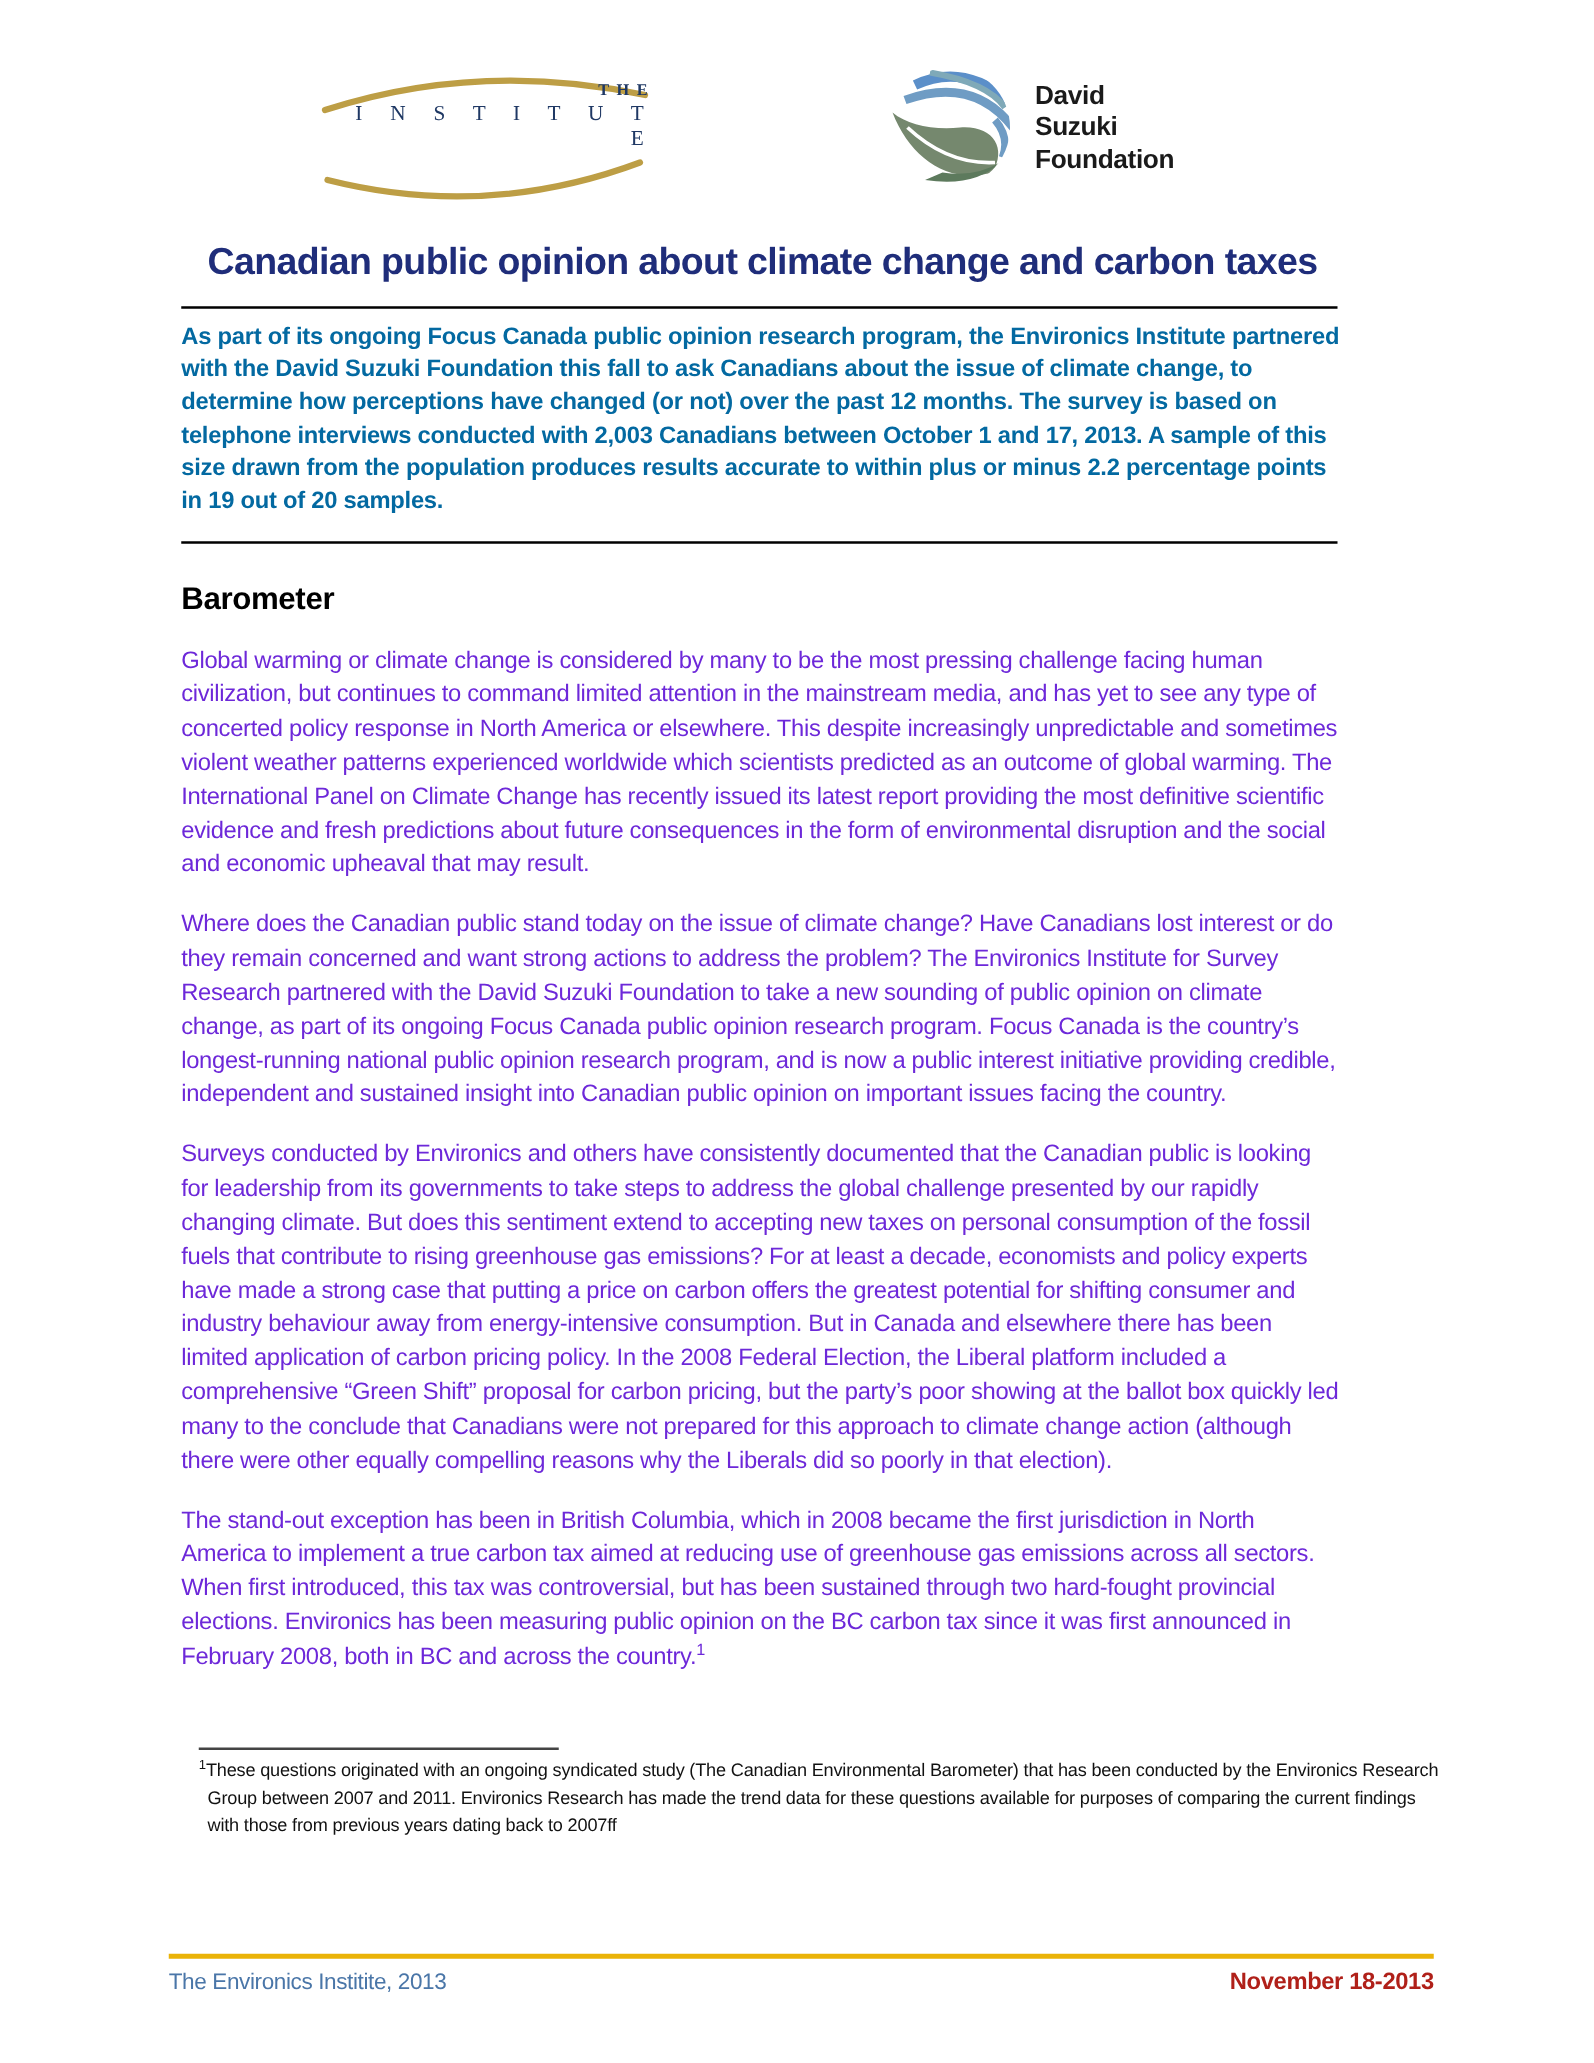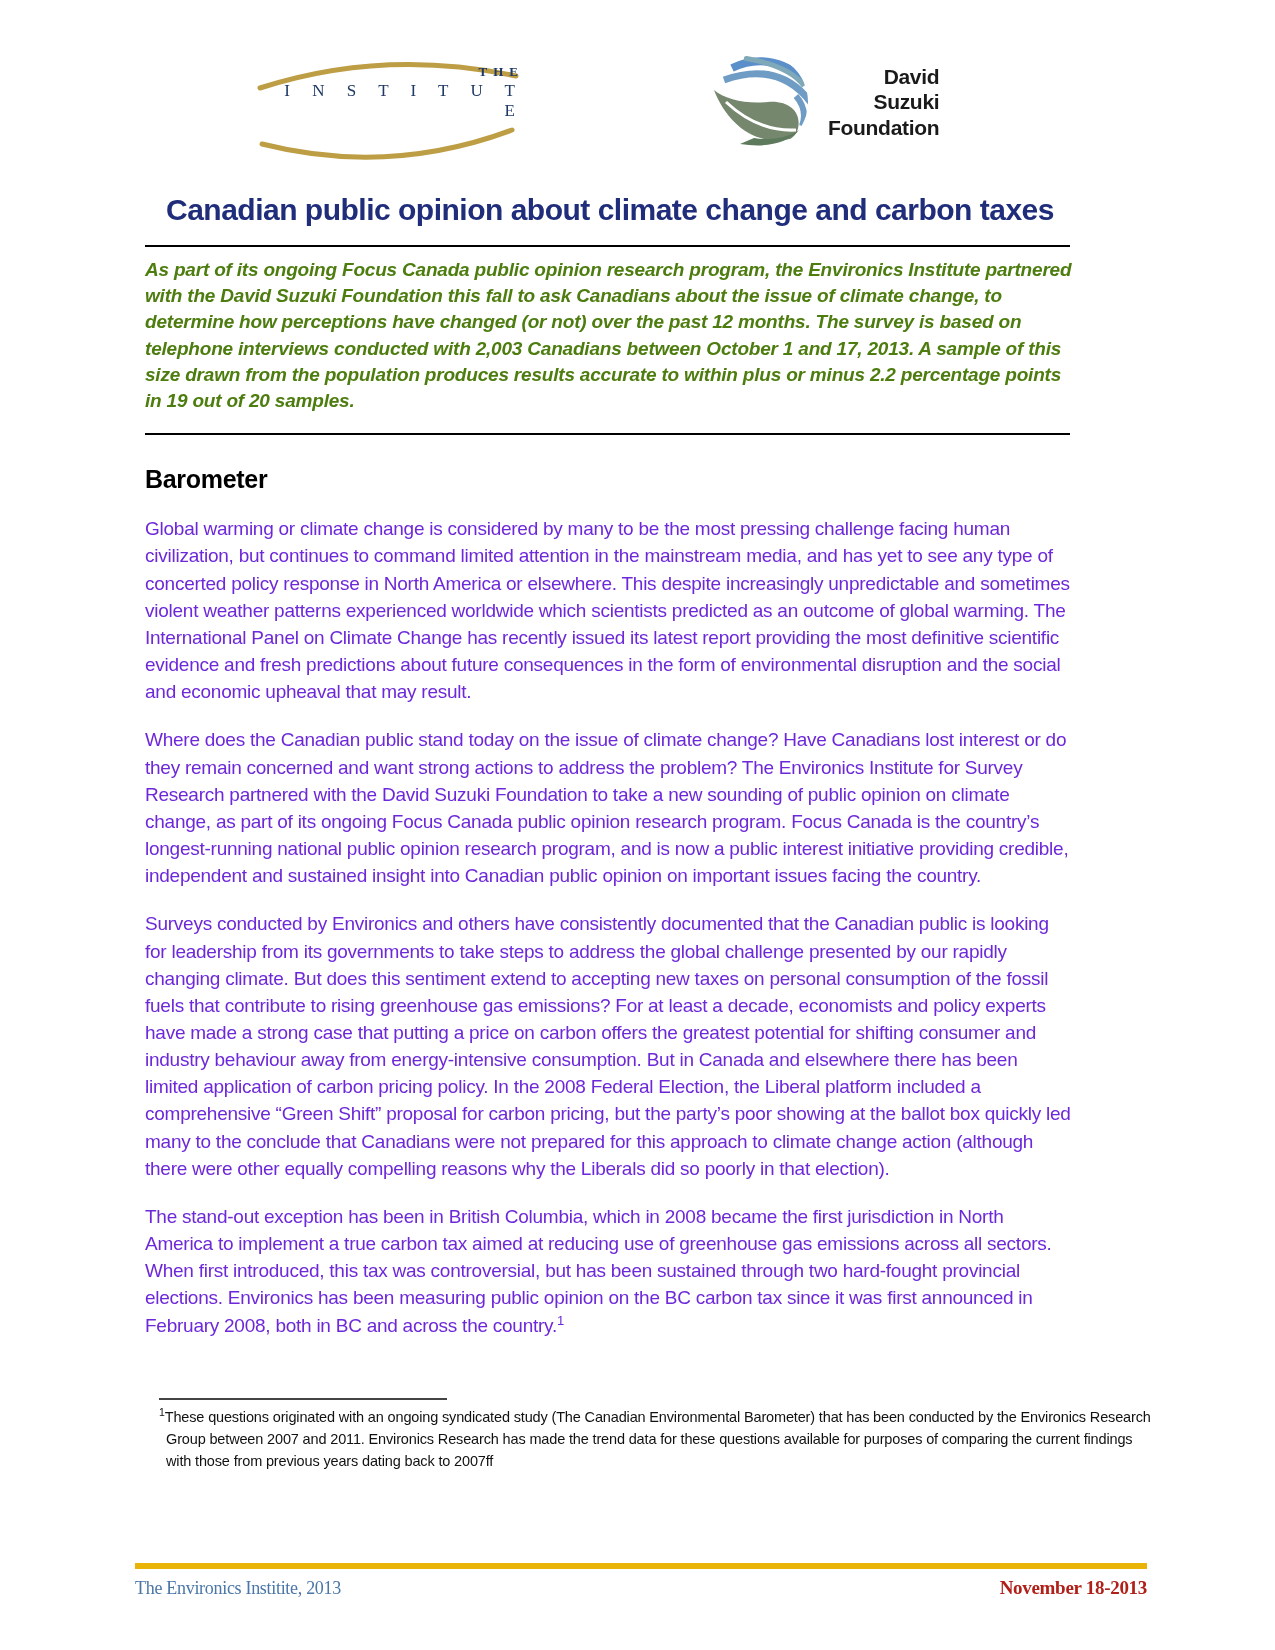--- a/index.html
+++ b/index.html
@@ -21,39 +21,38 @@
   }
   .env-swoosh { position:absolute; left:0; top:0; width:270px; height:118px; }
   .env-text { position:relative; padding-top:12px; color:#1f3864; font-family:"Liberation Serif", serif; }
   .env-the { font-size:13px; letter-spacing:6px; font-weight:bold; display:block; }
   .env-name { font-size:36px; letter-spacing:1px; display:block; line-height:1.05; }
   .env-inst { font-size:17px; letter-spacing:9px; display:block; margin-top:1px; }
   .dsf-logo { position:absolute; left:710px; top:52px; display:flex; align-items:center; gap:18px; }
   .dsf-text {
     font-size:21px; line-height:1.22; font-weight:bold; color:#1a1a1a;
     letter-spacing:-0.3px;
-    text-align:right;
   }
 
   
   .title {
     text-align:center; font-size:29px; font-weight:bold; color:#000;
     letter-spacing:-0.5px; margin:4px 0 0 0;
   }
   .subtitle {
     text-align:center; font-size:30px; font-weight:bold; color:#1f2d7a;
     letter-spacing:-0.5px; margin:7px 0 13px 0;
   }
   .rule { border:none; border-top:2px solid #000; width:925px; margin:18px 0 0 0; }
   .rule2 { margin-top:16px; }
 
   
   .intro {
-    margin-top:10px; font-size:19px; font-weight:bold; font-style:italic;
-    line-height:1.38; letter-spacing:-0.2px; color:#4d7c0f;
+    margin-top:10px; font-size:19px; font-weight:bold; 
+    line-height:1.38; letter-spacing:-0.2px; color:#0369a1;
   }
 
   
   .bg-heading {
     margin:30px 0 0 0; font-size:25px; font-weight:bold; color:#000;
     letter-spacing:-0.3px;
   }
   .body-para {
     margin:21px 0 0 0; font-size:19px; line-height:1.43;
     letter-spacing:-0.25px; color:#6d28d9;
@@ -65,22 +64,22 @@
   .footnote-rule { border:none; border-top:2px solid #444; width:288px; margin:0; }
   .footnote {
     margin-top:7px; font-size:14.5px; line-height:1.5; color:#111;
     letter-spacing:-0.15px; padding-left:7px; text-indent:-7px;
   }
   .footnote sup { font-size:10.5px; vertical-align:super; line-height:0; }
 
   
   .footer {
     position:absolute; left:135px; top:1563px; width:1012px;
-    border-top:6px solid #eab308; padding-top:8px;
-    display:flex; justify-content:space-between; align-items:baseline;font-family:Liberation Serif, serif;
+    border-top:4px solid #eab308; padding-top:8px;
+    display:flex; justify-content:space-between; align-items:baseline;
   }
   .footer-left { font-size:18px; color:#4a76a8; letter-spacing:-0.3px; }
   .footer-right { font-size:19px; font-weight:bold; color:#b02019; letter-spacing:-0.3px; }
 </style>
 </head>
 <body>
 
 <div class="logos">
 
   <div class="env-logo">

